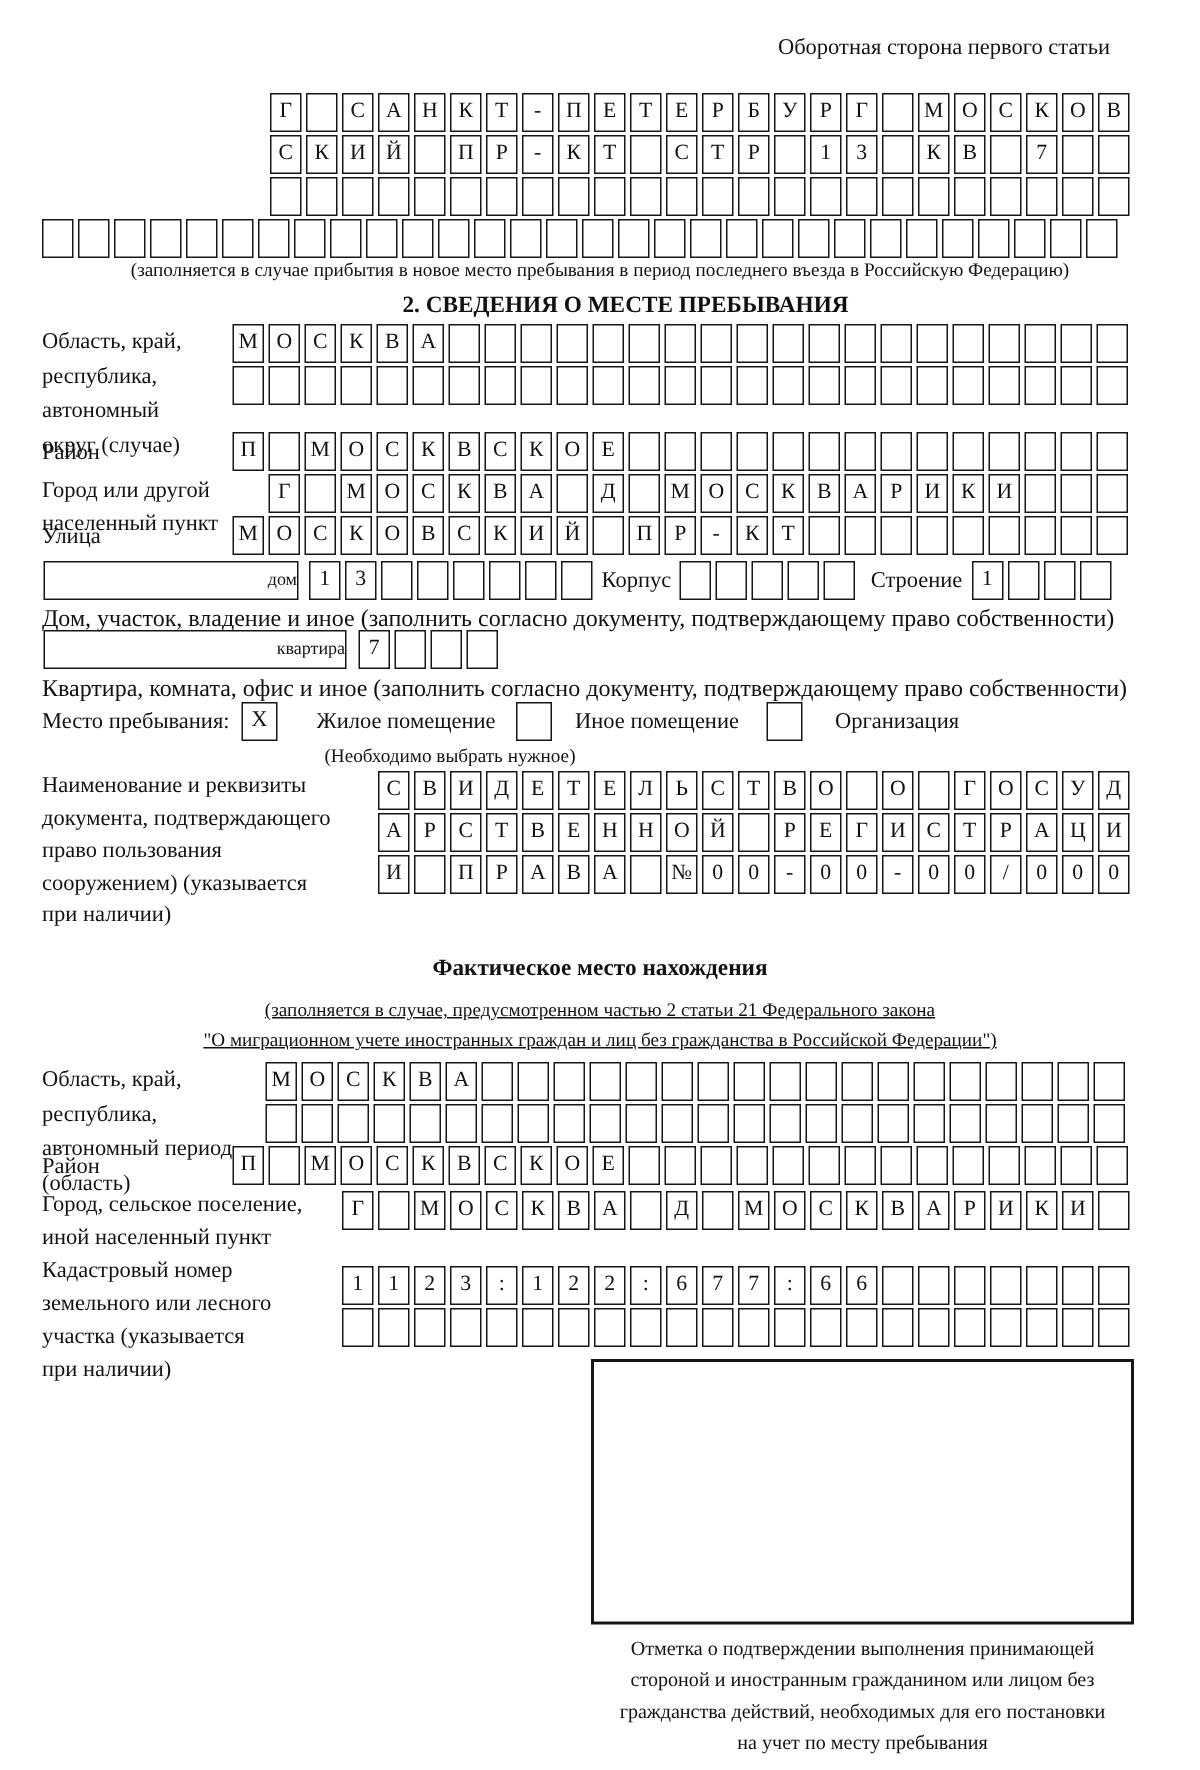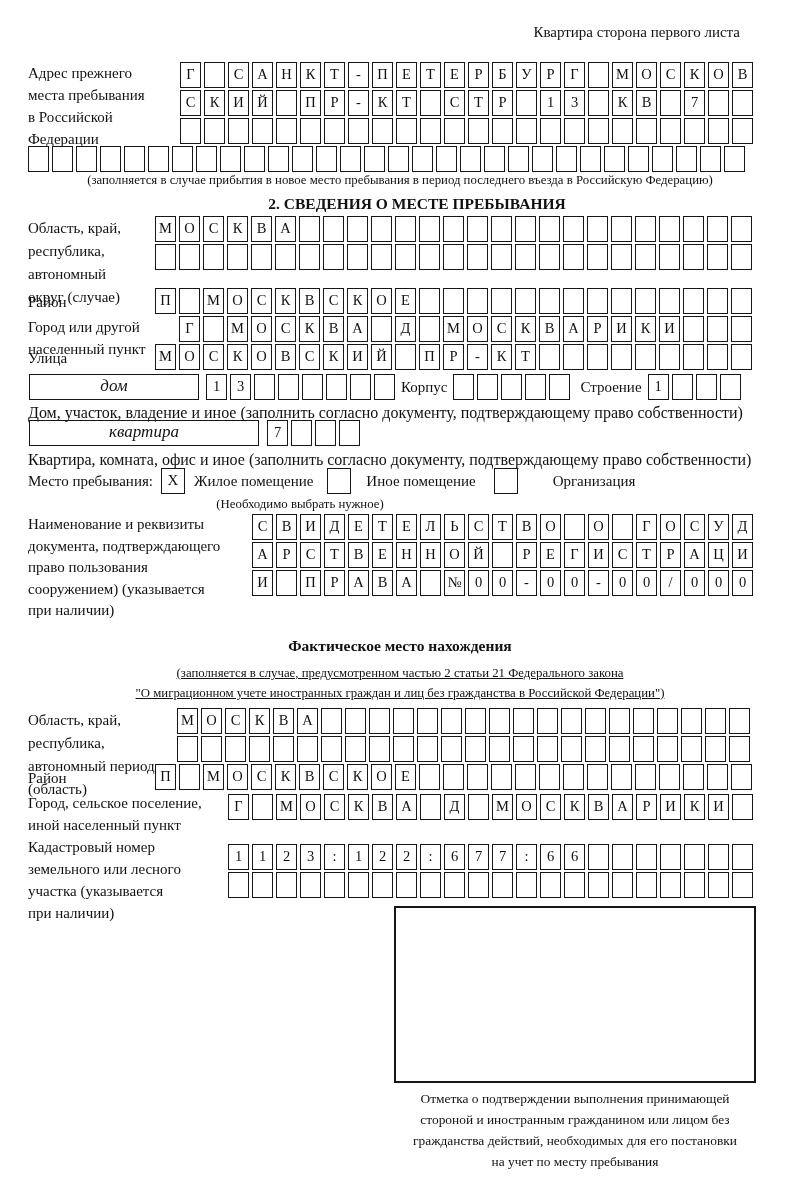--- a/index.html
+++ b/index.html
@@ -19,47 +19,41 @@
   }
   .lbl{font-size:15px;line-height:22px;white-space:nowrap;}
   .lbl div{white-space:nowrap;}
   .lh23 div{line-height:23px;}
   .cap{font-size:16px;white-space:nowrap;}
   .note-c{font-size:12.8px;text-align:center;}
   .hdr{font-weight:bold;font-size:15.5px;text-align:center;}
   .wbox{
     box-sizing:border-box;flex:none;height:26px;
     border:1.7px solid #161616;
-    text-align:center;font-size:17px;line-height:22px;font-style:italic;
+    text-align:right;font-size:12px;line-height:22px;
   }
   .row{display:flex;align-items:flex-start;}
   .lbl26{font-size:15px;line-height:26px;white-space:nowrap;flex:none;}
   .chk{
     box-sizing:border-box;flex:none;width:24px;height:26px;
     border:1.7px solid #161616;
     text-align:center;font-size:15px;line-height:22px;
   }
   .stamp{
     box-sizing:border-box;border:2px solid #161616;background:#fff;
   }
   .stamp-cap{font-size:13.4px;line-height:21px;text-align:center;}
 </style>
 </head>
 <body>
 
 <div class="page">
 
-  <div class="abs" style="top:24px;left:300px;width:440px;text-align:right;font-size:15px;">Квартира сторона первого листа</div>
-
-  <div class="abs lbl" style="left:28px;top:62px;">
-      <div>Адрес прежнего</div>
-      <div>места пребывания</div>
-      <div>в Российской</div>
-      <div>Федерации</div>
-    </div>
+  <div class="abs" style="top:24px;left:300px;width:440px;text-align:right;font-size:15px;">Оборотная сторона первого статьи</div>
+
   <div class="abs cells" style="left:180px;top:62px;">
       <div class="cell">Г</div>
       <div class="cell"></div>
       <div class="cell">С</div>
       <div class="cell">А</div>
       <div class="cell">Н</div>
       <div class="cell">К</div>
       <div class="cell">Т</div>
       <div class="cell">-</div>
       <div class="cell">П</div>
@@ -341,38 +335,38 @@
     <div class="cells" style="margin-left:6px;">
         <div class="cell">1</div>
         <div class="cell"></div>
         <div class="cell"></div>
         <div class="cell"></div>
       </div>
   </div>
   <div class="abs cap" style="left:28px;top:404px;">Дом, участок, владение и иное (заполнить согласно документу, подтверждающему право собственности)</div>
 
   <div class="abs row" style="left:29px;top:420px;">
-    <div class="wbox" style="width:230px;">квартира</div>
+    <div class="wbox" style="width:202px;">квартира</div>
     <div class="cells" style="margin-left:8px;">
         <div class="cell">7</div>
         <div class="cell"></div>
         <div class="cell"></div>
         <div class="cell"></div>
       </div>
   </div>
   <div class="abs cap" style="left:28px;top:451px;">Квартира, комната, офис и иное (заполнить согласно документу, подтверждающему право собственности)</div>
 
   <div class="abs row" style="left:28px;top:468px;">
     <div class="lbl26">Место пребывания:</div>
     <div class="chk" style="margin-left:8px;">X</div>
-    <div class="lbl26" style="margin-left:9px;text-align:right;">Жилое помещение</div>
+    <div class="lbl26" style="margin-left:26px;text-align:right;">Жилое помещение</div>
     <div class="chk" style="margin-left:14px;"></div>
     <div class="lbl26" style="margin-left:15px;">Иное помещение</div>
     <div class="chk" style="margin-left:18px;"></div>
-    <div class="lbl26" style="margin-left:35px;">Организация</div>
+    <div class="lbl26" style="margin-left:22px;">Организация</div>
   </div>
   <div class="abs note-c" style="left:100px;top:497px;width:400px;">(Необходимо выбрать нужное)</div>
 
   <div class="abs lbl" style="left:28px;top:514px;line-height:21.6px;">
       <div>Наименование и реквизиты</div>
       <div>документа, подтверждающего</div>
       <div>право пользования</div>
       <div>сооружением) (указывается</div>
       <div>при наличии)</div>
     </div>

